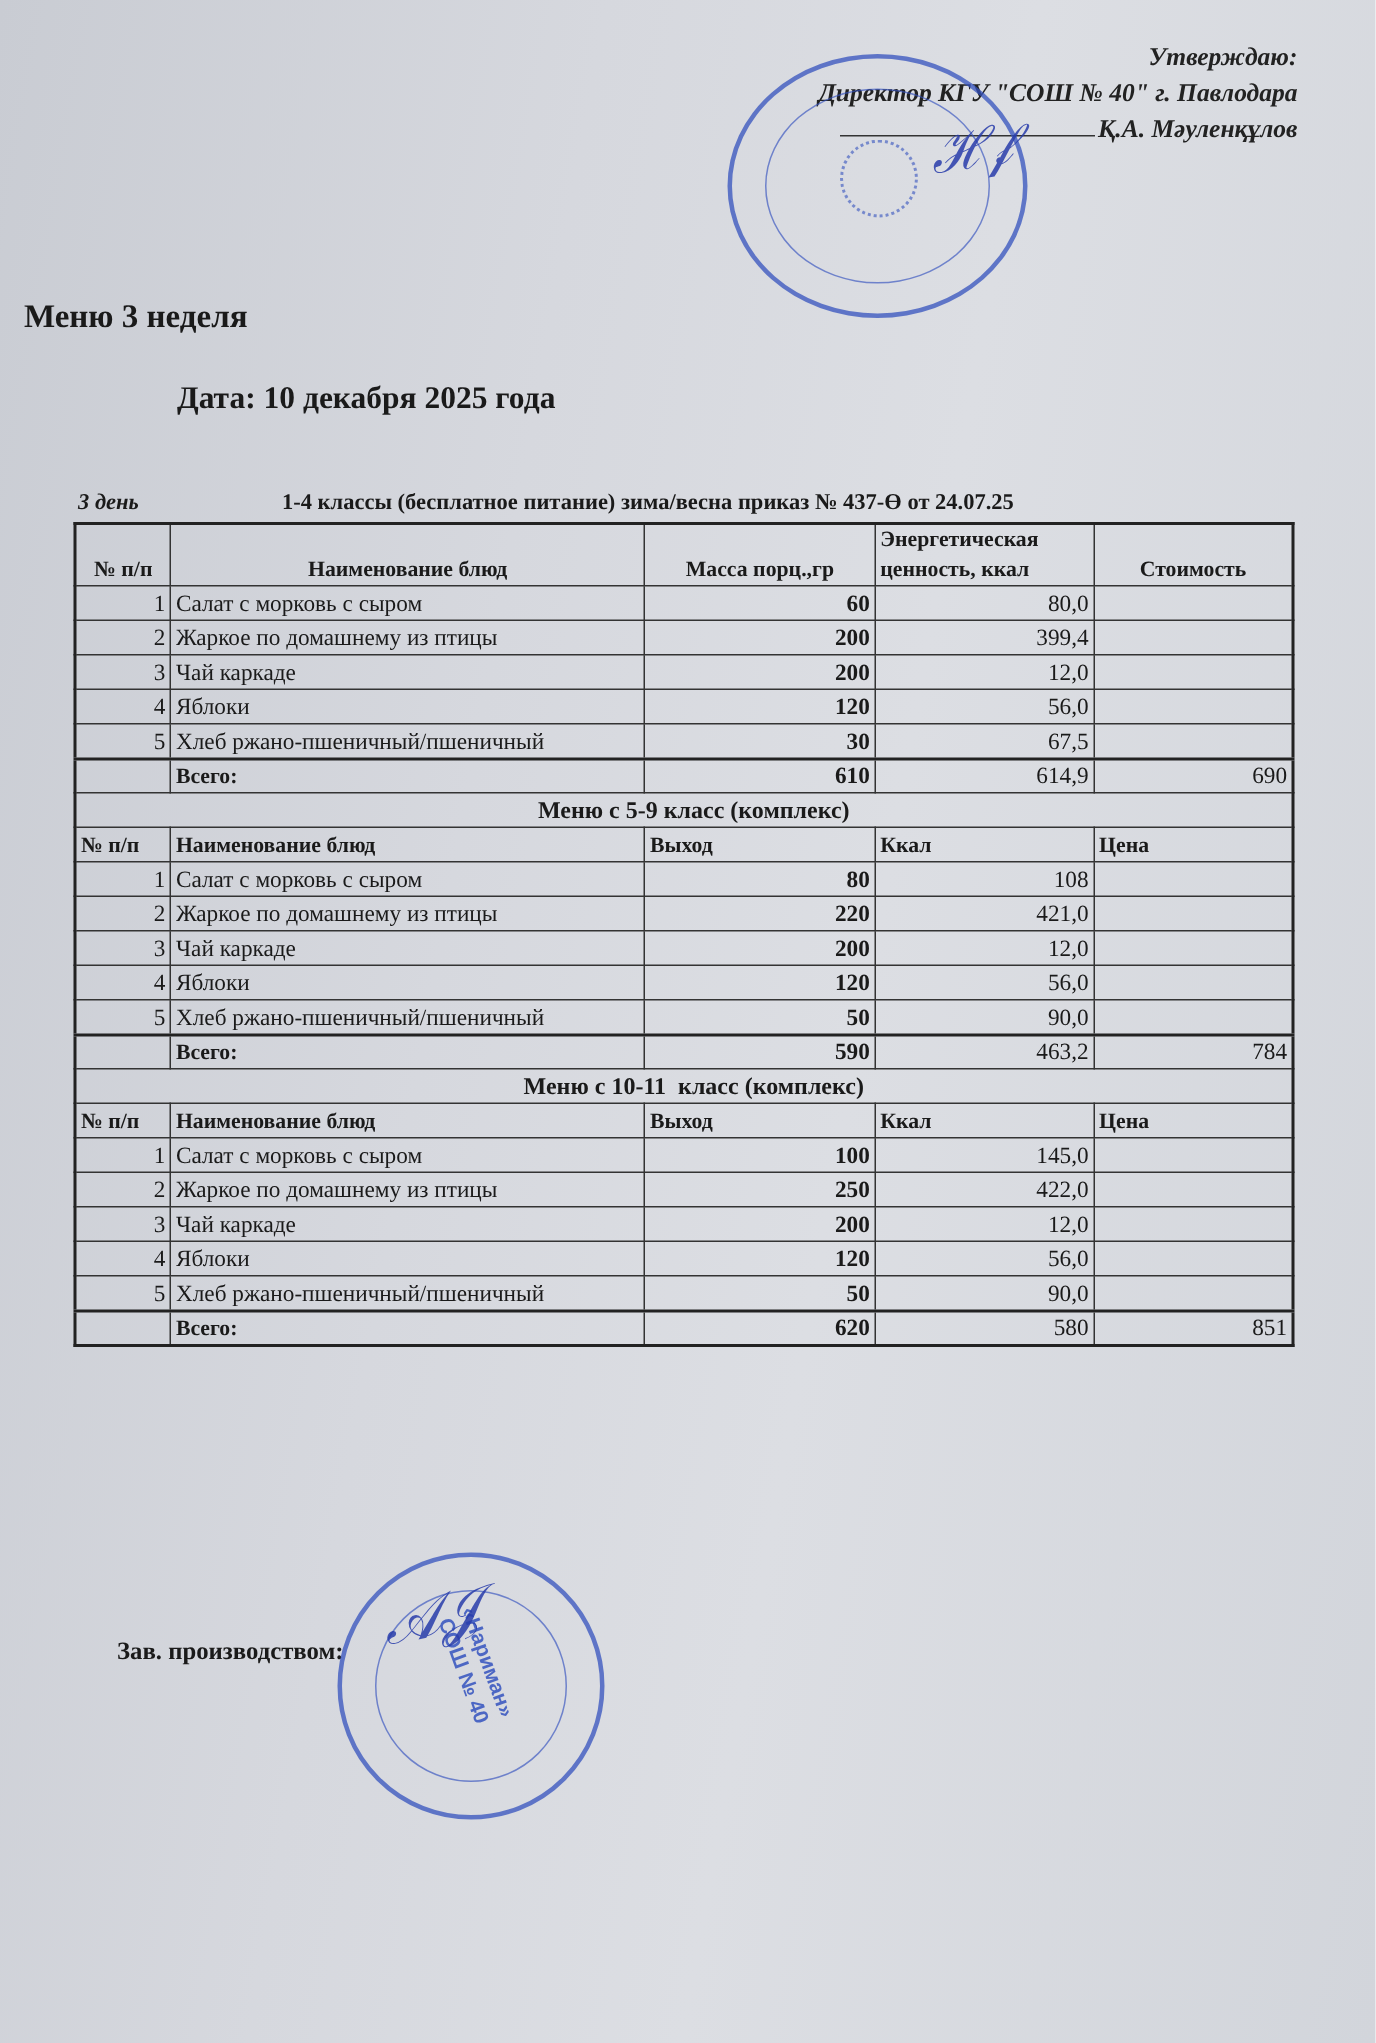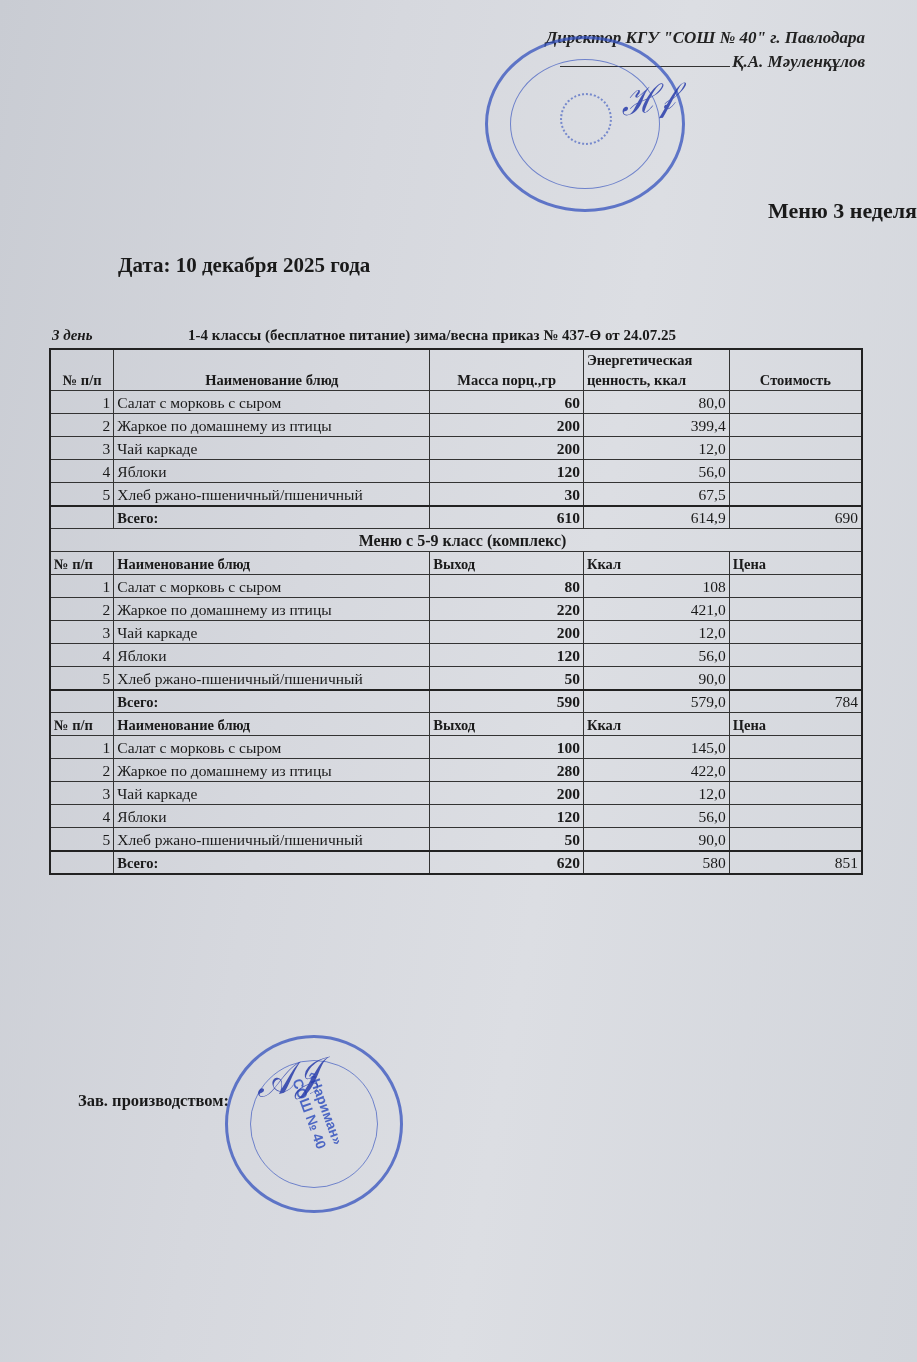--- a/index.html
+++ b/index.html
@@ -43,22 +43,22 @@
   }
   .stamp.bottom .stamp-text { left: 48px; top: 56px; width: 82px; font-size: 14px; line-height: 17px; transform: rotate(70deg); }
   .signature {
     position: absolute; color: rgba(40, 60, 170, 0.85);
     font-family: "DejaVu Serif", serif; font-style: italic;
   }
   .signature.top { left: 620px; top: 74px; font-size: 36px; transform: rotate(-8deg); }
   .signature.bottom { left: 255px; top: 1055px; font-size: 40px; transform: rotate(-10deg); }
 
   .title {
-    position: absolute; left: 0; width: 917px; top: 198px; text-align: right;
-    font-weight: bold; font-size: 22px; padding-left: 0px;
+    position: absolute; left: 0; width: 917px; top: 198px; text-align: left;
+    font-weight: bold; font-size: 22px; padding-left: 16px;
   }
   .title span { margin-left: 0px; }
   .date {
     position: absolute; left: 118px; top: 253px; font-weight: bold; font-size: 21px;
   }
   .caption {
     position: absolute; left: 52px; top: 327px; width: 815px; font-size: 15px; font-weight: bold;
   }
   .caption .day { font-style: italic; position: absolute; left: 0; }
   .caption .desc { position: absolute; left: 136px; }
@@ -86,20 +86,21 @@
   tr.subhdr td { font-weight: bold; font-size: 14.5px; text-align: left; }
   .sum-label { font-weight: bold; font-size: 14.5px; margin-top: 27px; }
   .footer-label {
     position: absolute; left: 52px; top: 1091px; font-weight: bold; font-size: 16.5px; margin-left: 26px;
   }
 </style>
 </head>
 <body>
 
 <div class="approve">
+  <div>Утверждаю:</div>
   <div>Директор КГУ "СОШ № 40" г. Павлодара</div>
   <div><span class="sig-line"></span><span>Қ.А. Мәуленқұлов</span></div>
 </div>
 
 <div class="stamp top">
   <div class="inner"></div>
   <div class="emblem"></div>
 </div>
 <div class="signature top">ℋ𝒻</div>
 
@@ -221,44 +222,47 @@
         <td class="num bold">50</td>
         <td class="num">90,0</td>
         <td class="num"></td>
       </tr>
     </tbody>
   <tbody>
       <tr class="total">
     <td></td>
     <td class="sum-label">Всего:</td>
     <td class="num bold">590</td>
-    <td class="num">579,0</td>
+    <td class="num">463,2</td>
     <td class="num">784</td>
   </tr>
 
+  <tr class="section">
+    <td colspan="5" style="white-space:pre">Меню с 10-11  класс (комплекс)</td>
+  </tr>
   <tr class="subhdr">
     <td>№ п/п</td>
     <td>Наименование блюд</td>
     <td>Выход</td>
     <td>Ккал</td>
     <td>Цена</td>
   </tr>
   </tbody>
     <tbody id="t3-body">
       <tr>
         <td class="num">1</td>
         <td>Салат с морковь с сыром</td>
         <td class="num bold">100</td>
         <td class="num">145,0</td>
         <td class="num"></td>
       </tr>
       <tr>
         <td class="num">2</td>
         <td>Жаркое по домашнему из птицы</td>
-        <td class="num bold">280</td>
+        <td class="num bold">250</td>
         <td class="num">422,0</td>
         <td class="num"></td>
       </tr>
       <tr>
         <td class="num">3</td>
         <td>Чай каркаде</td>
         <td class="num bold">200</td>
         <td class="num">12,0</td>
         <td class="num"></td>
       </tr>

